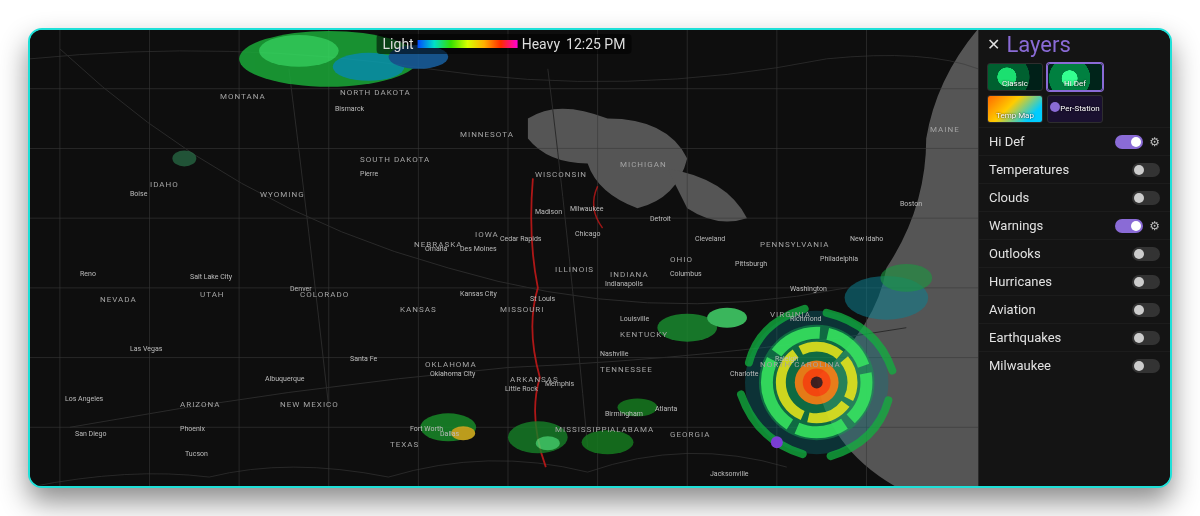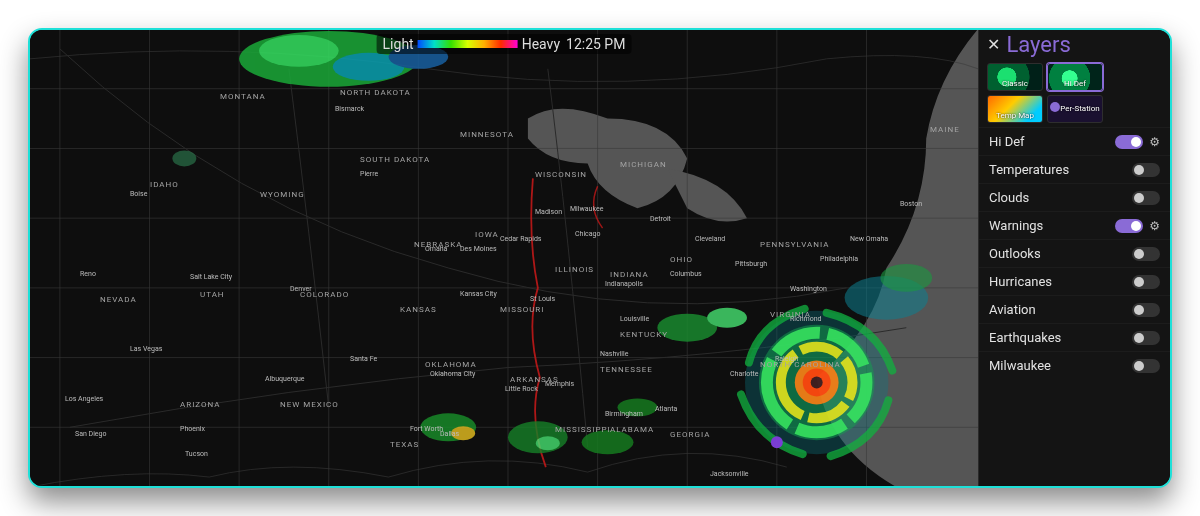--- a/index.html
+++ b/index.html
@@ -200,21 +200,21 @@
         <div class="map-city" style="left: 475px; top: 355px;">Little Rock</div>
         <div class="map-city" style="left: 515px; top: 350px;">Memphis</div>
         <div class="map-city" style="left: 570px; top: 320px;">Nashville</div>
         <div class="map-city" style="left: 575px; top: 380px;">Birmingham</div>
         <div class="map-city" style="left: 625px; top: 375px;">Atlanta</div>
         <div class="map-city" style="left: 700px; top: 340px;">Charlotte</div>
         <div class="map-city" style="left: 745px; top: 325px;">Raleigh</div>
         <div class="map-city" style="left: 760px; top: 285px;">Richmond</div>
         <div class="map-city" style="left: 760px; top: 255px;">Washington</div>
         <div class="map-city" style="left: 790px; top: 225px;">Philadelphia</div>
-        <div class="map-city" style="left: 820px; top: 205px;">New Omaha</div>
+        <div class="map-city" style="left: 820px; top: 205px;">New Idaho</div>
         <div class="map-city" style="left: 870px; top: 170px;">Boston</div>
         <div class="map-city" style="left: 500px; top: 265px;">St Louis</div>
         <div class="map-city" style="left: 575px; top: 250px;">Indianapolis</div>
         <div class="map-city" style="left: 640px; top: 240px;">Columbus</div>
         <div class="map-city" style="left: 665px; top: 205px;">Cleveland</div>
         <div class="map-city" style="left: 705px; top: 230px;">Pittsburgh</div>
         <div class="map-city" style="left: 590px; top: 285px;">Louisville</div>
         <div class="map-city" style="left: 680px; top: 440px;">Jacksonville</div>
       </div>
 

